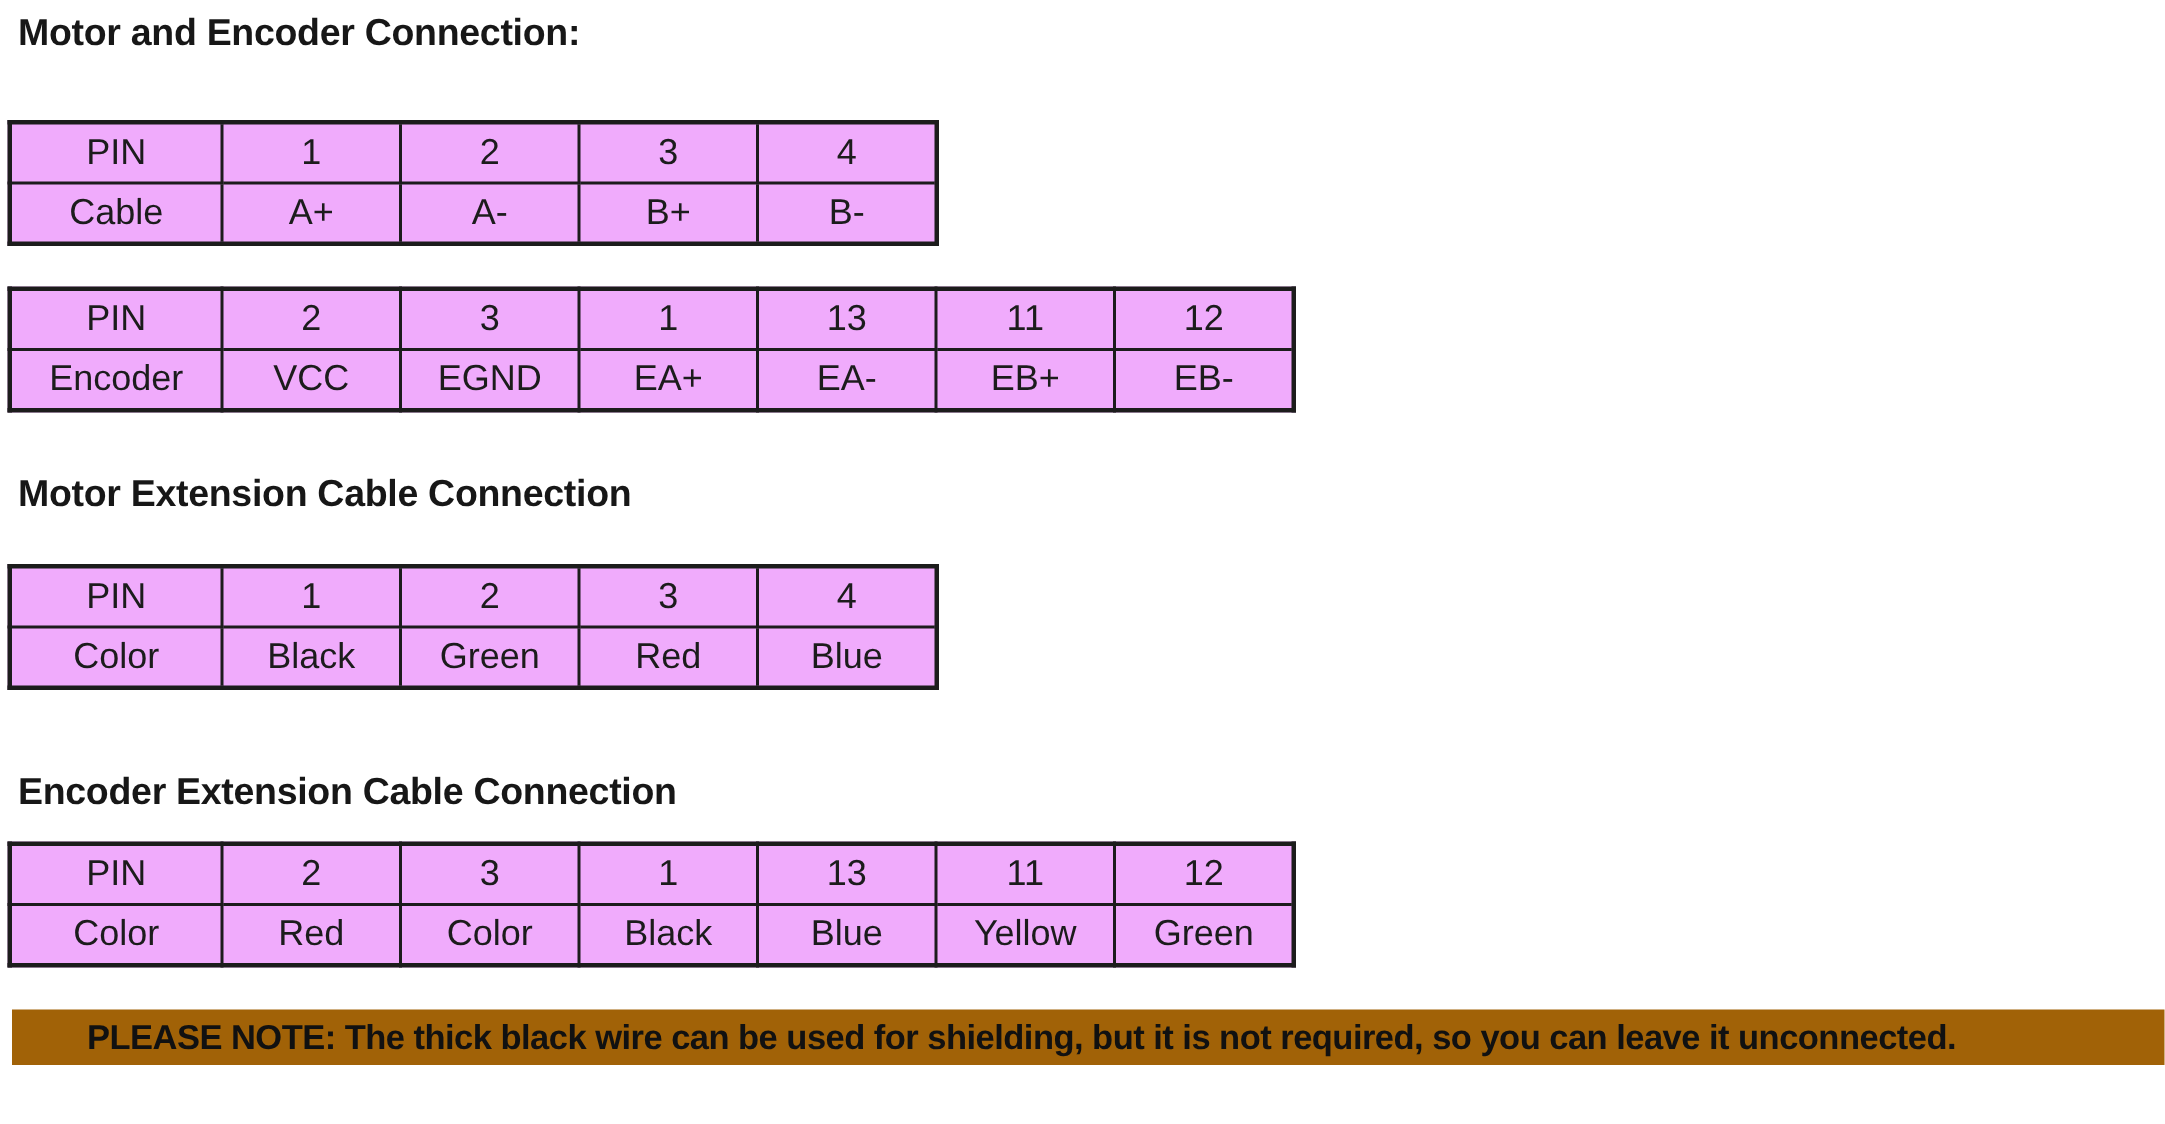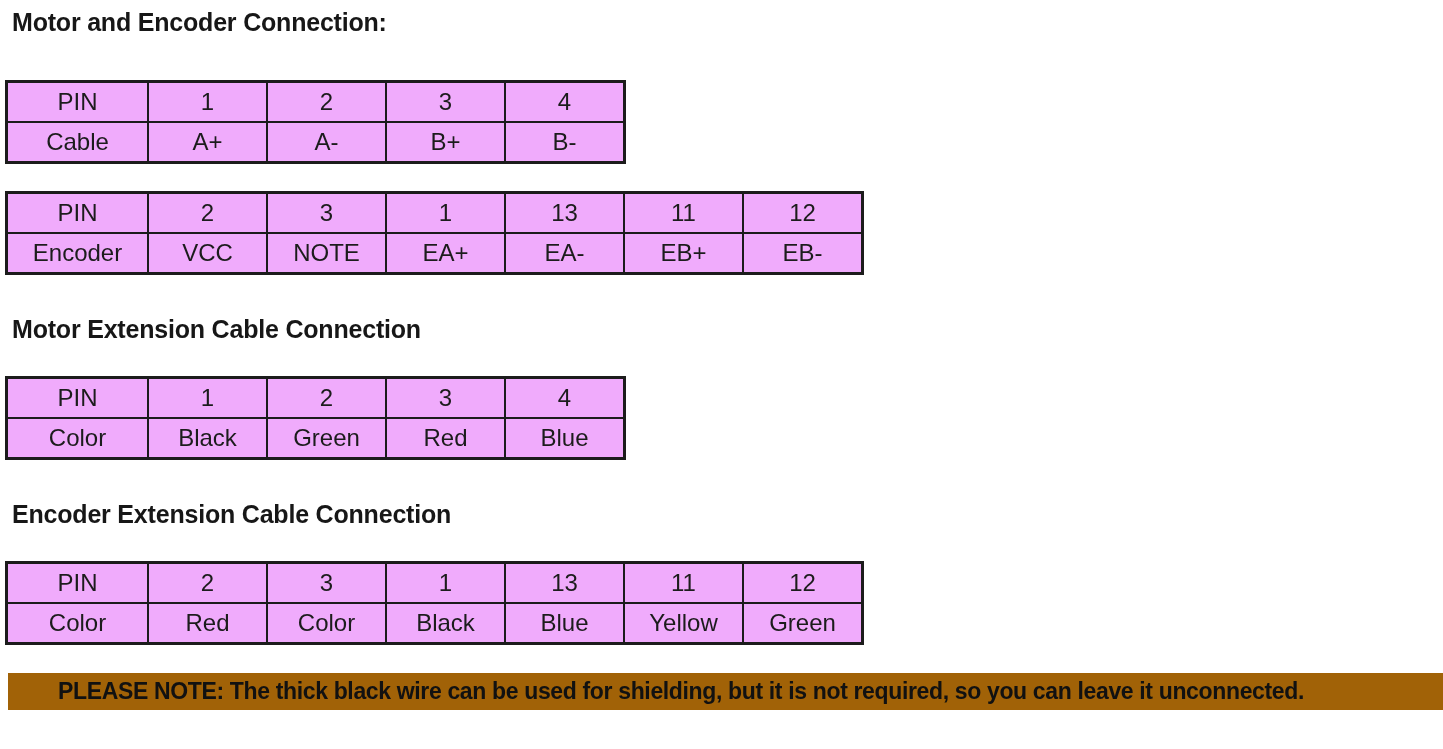--- a/index.html
+++ b/index.html
@@ -27,21 +27,21 @@
     position: absolute;
     left: 12px;
     font-size: 25px;
     font-weight: bold;
     letter-spacing: -0.2px;
     color: #171717;
     white-space: nowrap;
   }
   #heading-motor-encoder { top: 8px; }
   #heading-motor-ext     { top: 315px; }
-  #heading-encoder-ext   { top: 500px; }
+  #heading-encoder-ext   { top: 514px; }
 
   
   .conn-table {
     position: absolute;
     border-collapse: collapse;
     table-layout: fixed;
     background: #f0abfc;
     border: 3px solid #1c1c1c;
   }
   .conn-table td {
@@ -119,21 +119,21 @@
         <td class="col-cell">2</td>
         <td class="col-cell">3</td>
         <td class="col-cell">1</td>
         <td class="col-cell">13</td>
         <td class="col-cell">11</td>
         <td class="col-cell">12</td>
       </tr>
       <tr>
         <td class="col-label">Encoder</td>
         <td class="col-cell">VCC</td>
-        <td class="col-cell">NOTE</td>
+        <td class="col-cell">EGND</td>
         <td class="col-cell">EA+</td>
         <td class="col-cell">EA-</td>
         <td class="col-cell">EB+</td>
         <td class="col-cell">EB-</td>
       </tr>
     </tbody>
   </table>
 
   <div class="section-heading" id="heading-motor-ext">Motor Extension Cable Connection</div>
 

